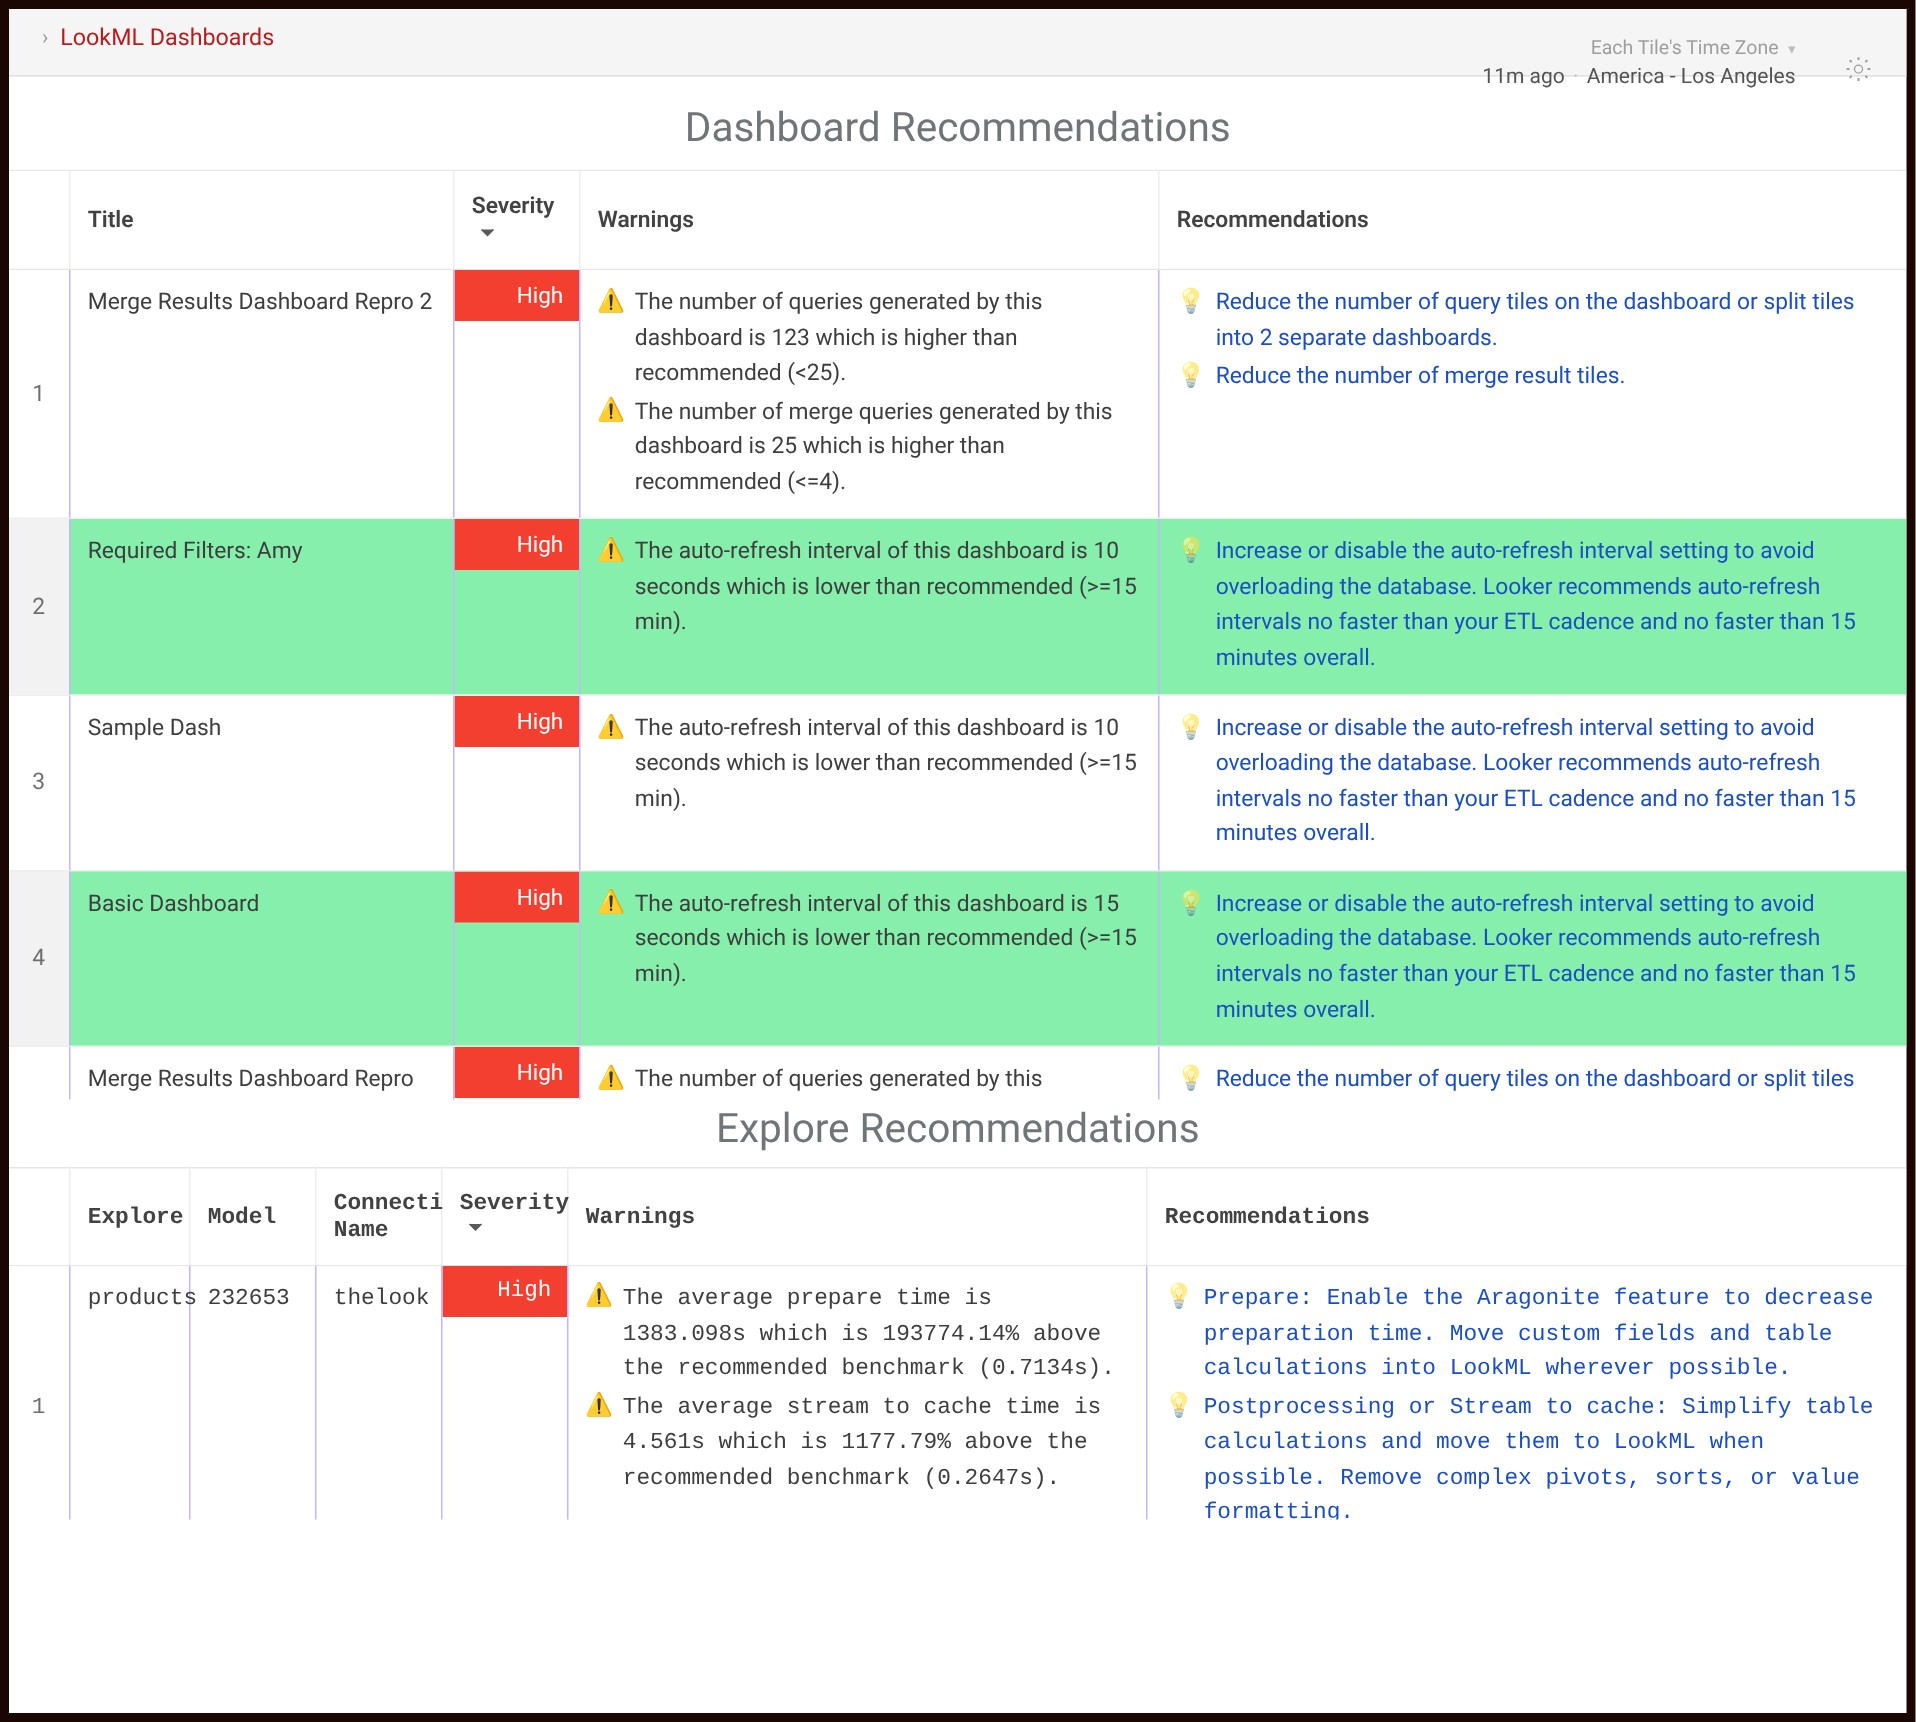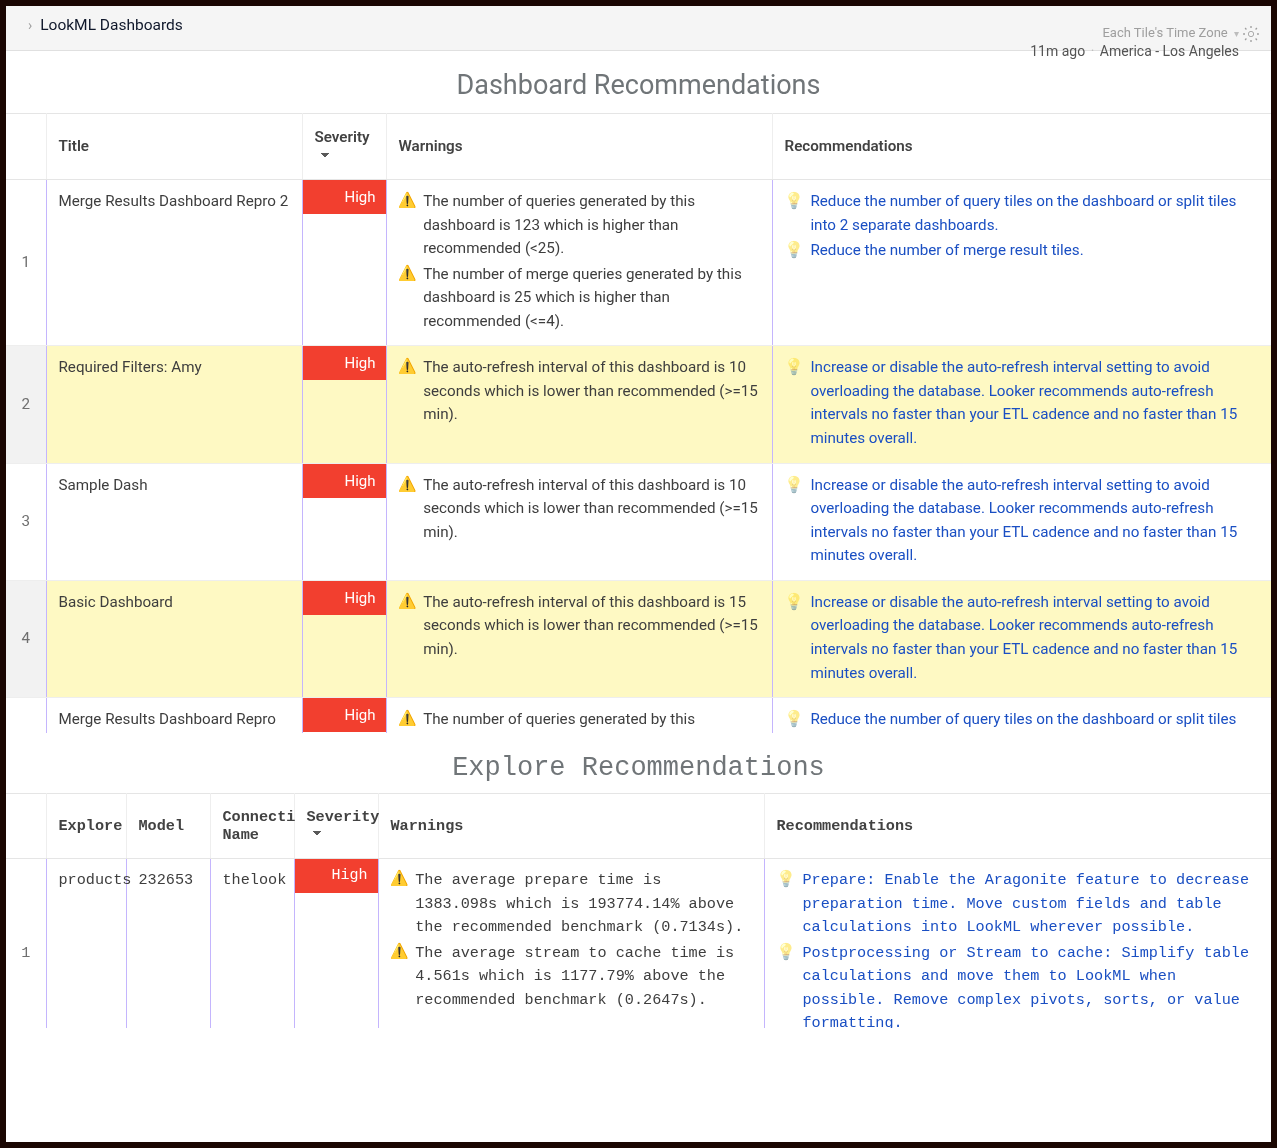--- a/index.html
+++ b/index.html
@@ -31,36 +31,36 @@
       display: flex;
       align-items: center;
       gap: 8px;
       margin-bottom: 2px;
     }
     .breadcrumb-row .chev {
       color: #9e9e9e;
       font-size: 14px;
     }
     .breadcrumb-link {
-      color: #0f172a;
+      color: #b91c1c;
       font-size: 15.5px;
     }
     .page-title {
       font-size: 30px;
       font-weight: 400;
       color: #3a3a3a;
       letter-spacing: -0.2px;
     }
     .header-right {
       position: absolute;
-      right: 10px;
+      right: 22px;
       top: 18px;
       display: flex;
-      align-items: flex-start;
-      gap: 2px;
+      align-items: flex-end;
+      gap: 32px;
       color: #707070;
       font-size: 14px;
     }
     .header-right .tz-wrap {
       text-align: right;
       line-height: 1.35;
     }
     .tz-label {
       color: #9e9e9e;
       font-size: 13px;
@@ -75,21 +75,21 @@
     .gear svg { width: 20px; height: 20px; stroke: #9e9e9e; fill: none; }
 
     
     .section-title {
       text-align: center;
       color: #707578;
       font-size: 27px;
       font-weight: 400;
       margin: 18px 16px 12px;
     }
-    .section-title.tight { margin: 20px 0 10px; font-family: Liberation Mono, monospace; }
+    .section-title.tight { margin: 3px 0 10px; }
 
     
     table {
       width: 100%;
       border-collapse: collapse;
       font-size: 15.2px;
       table-layout: fixed;
       padding-left: 16px;
     }
     thead th {
@@ -110,21 +110,21 @@
     thead th:last-child { border-right: none; }
     tbody td { border-right: 1px solid #c4b5fd; }
     tbody td:last-child { border-right: none; }
     tbody td {
       padding: 10px 12px;
       border-bottom: 1px solid #eeeeee;
       vertical-align: top;
       line-height: 1.55;
       color: #3e3e3e;
     }
-    tbody tr.alt td { background: #fef9c3; }
+    tbody tr.alt td { background: #86efac; }
     .rownum {
       text-align: center;
       color: #6f6f6f;
       vertical-align: middle;
       background: #fff !important;
     }
     tbody tr.alt .rownum { background: #f2f2f2 !important; }
     .sev-badge {
       display: block;
       background: #f23f2f;

